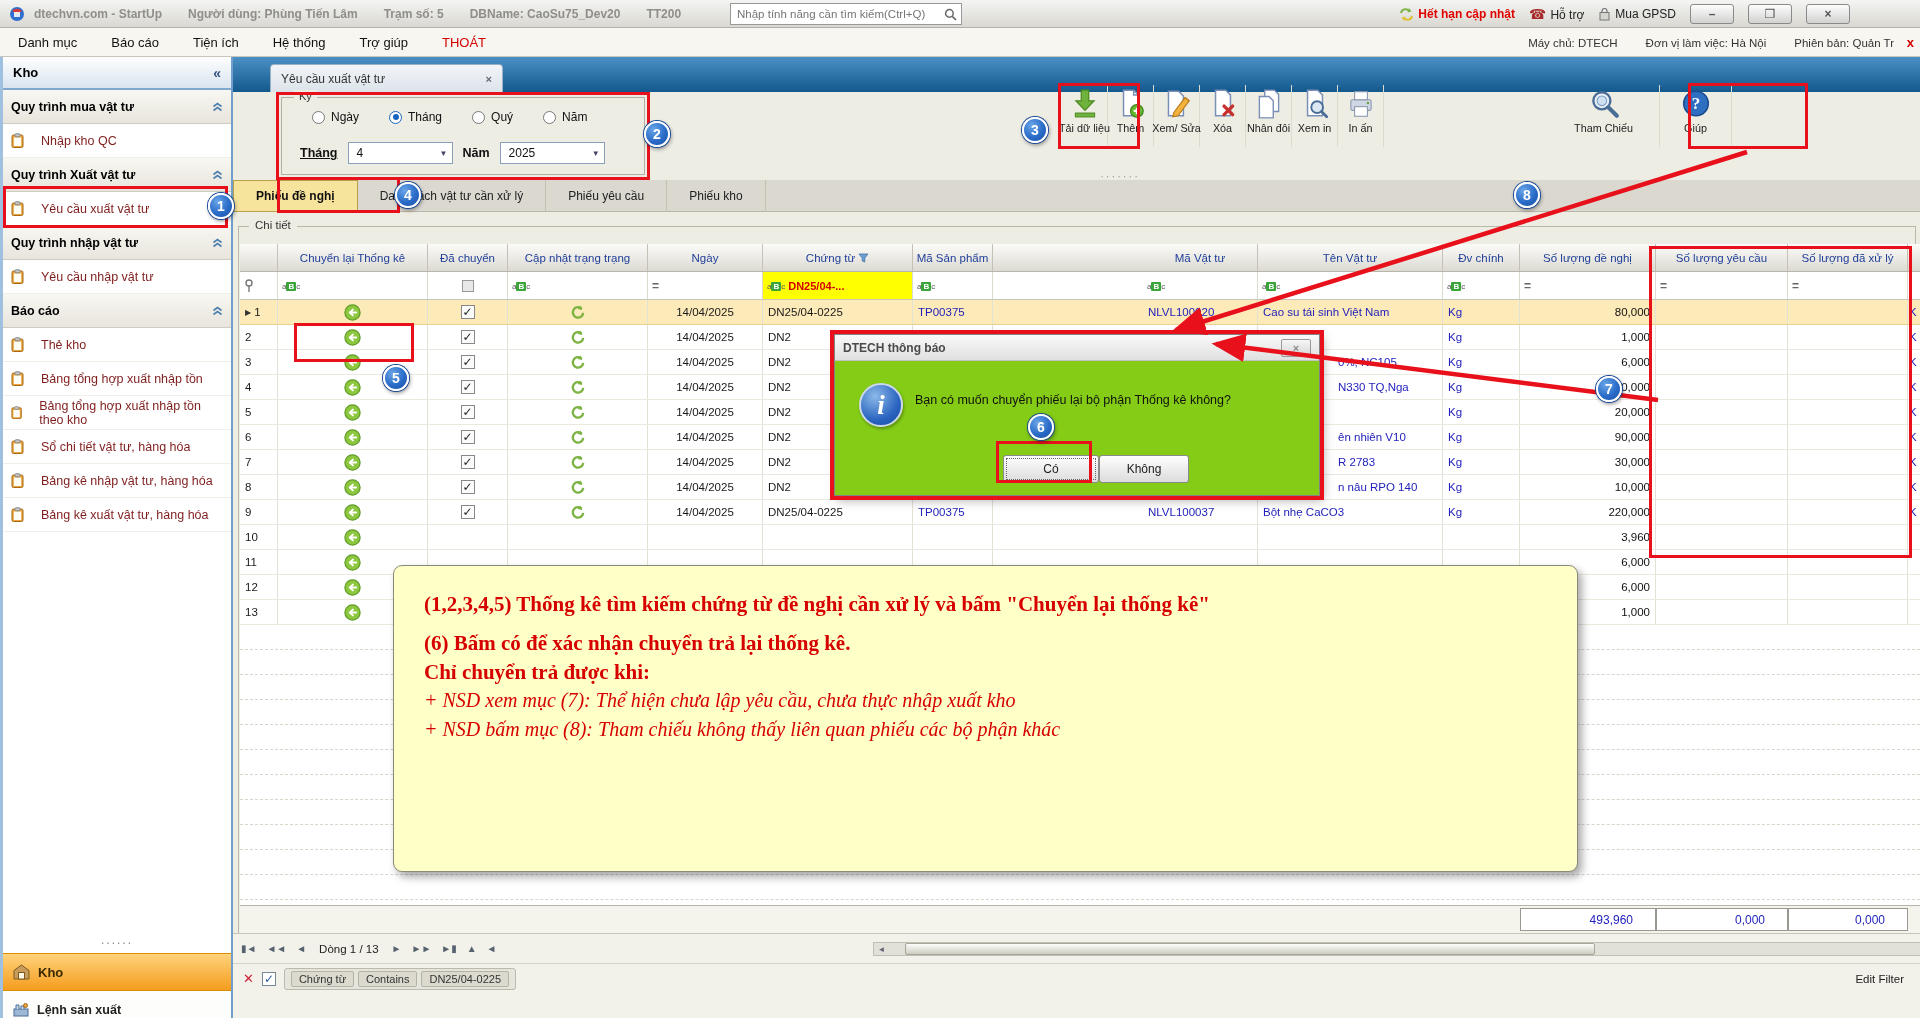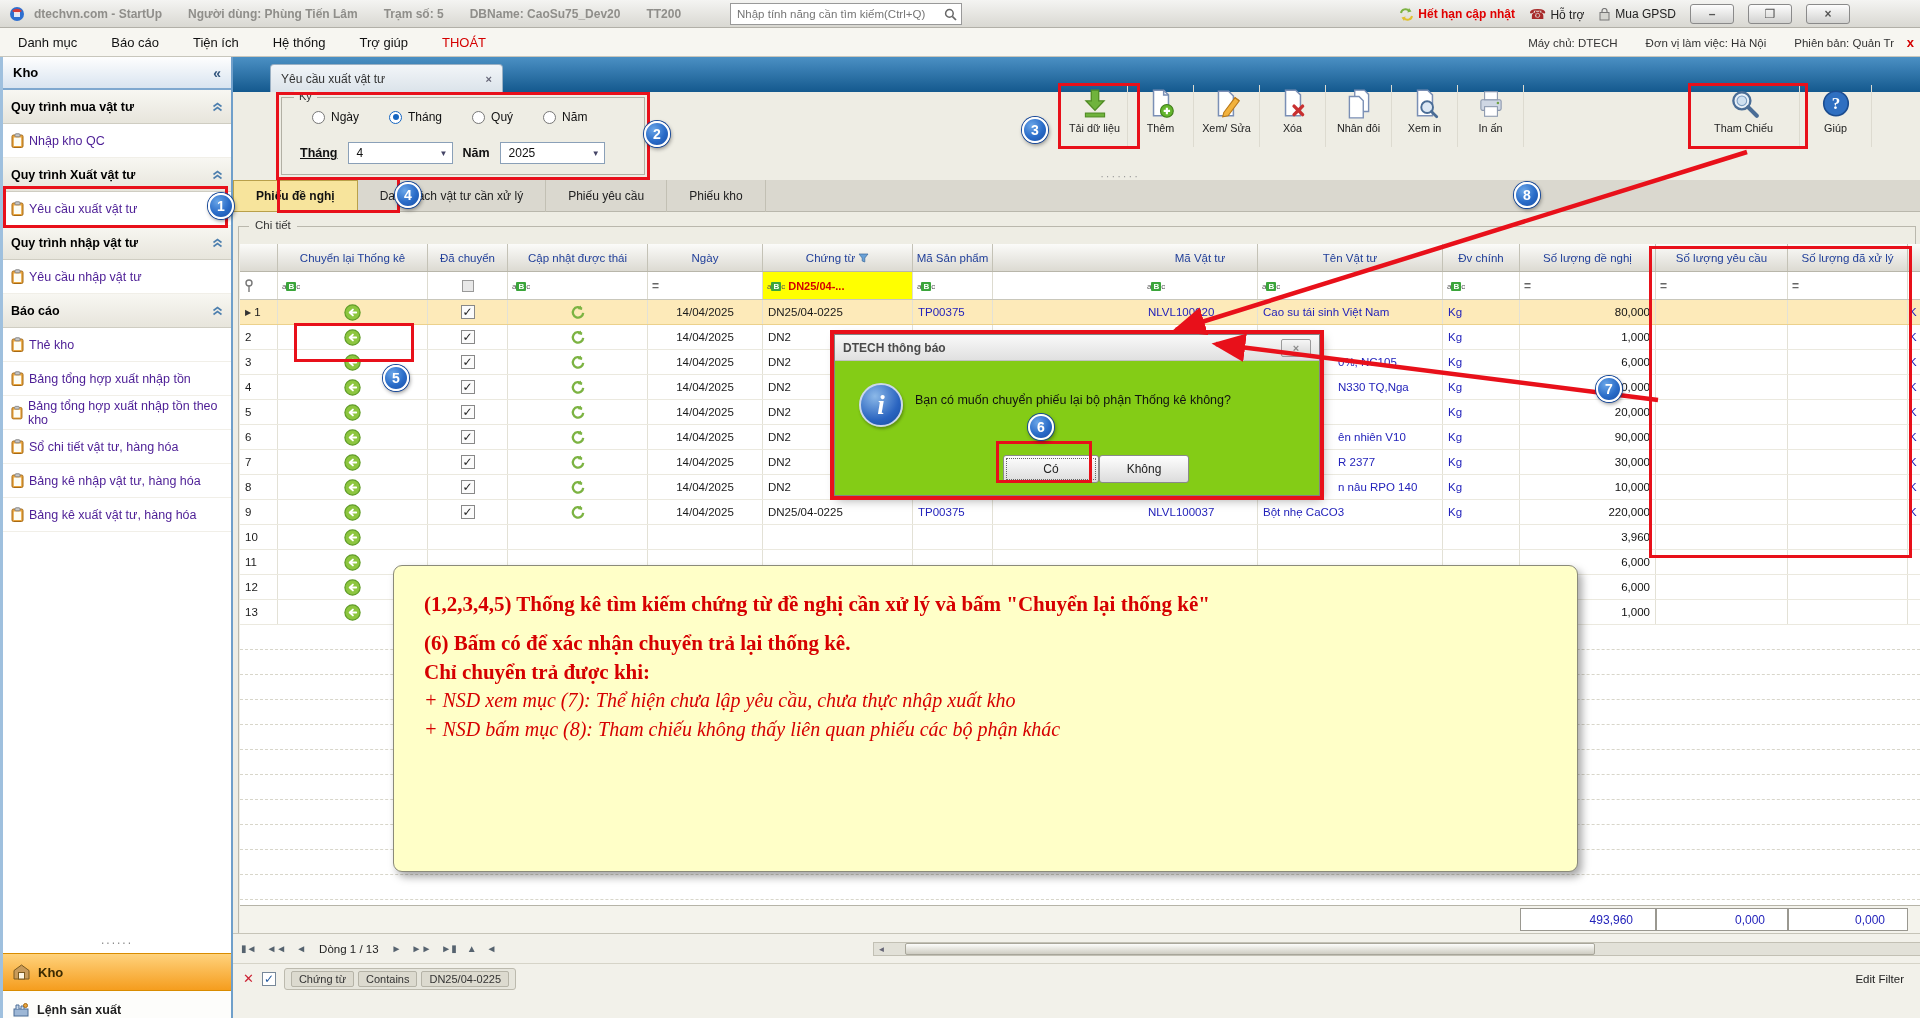--- a/index.html
+++ b/index.html
@@ -25,21 +25,21 @@
 .mb-right{position:absolute;right:26px;top:0;height:29px;display:flex;align-items:center;gap:28px;font-size:11.5px;color:#333;}
 .mb-close{position:absolute;right:6px;top:7px;color:#d40000;font-weight:bold;font-size:13px;}
 
 
 .sidebar{position:absolute;left:0;top:57px;width:233px;height:961px;background:#fff;border-right:2px solid #6f9fca;border-left:3px solid #9fc0de;}
 .sb-head{height:33px;background:linear-gradient(#fefefe,#d9e4f0);border-bottom:2px solid #7fa8cf;display:flex;align-items:center;justify-content:space-between;padding:0 10px;}
 .sb-head .t{font-size:13px;font-weight:bold;color:#000;}
 .sb-head .c{color:#33567e;font-size:14px;font-weight:bold;}
 .sb-entry{height:34px;display:flex;align-items:center;padding:0 8px;}
 .sb-group{background:linear-gradient(#f8f7f2,#e7e5dc);border-bottom:1px solid #cfcdc2;font-weight:bold;font-size:12.5px;color:#000;justify-content:space-between;}
-.sb-item{font-size:12.5px;color:#4c1d95;gap:5px;border-bottom:1px solid #f1efe8;}
+.sb-item{font-size:12.5px;color:#7f1d1d;gap:17px;border-bottom:1px solid #f1efe8;}
 .chev{color:#4d7fae;display:inline-flex;}
 .sb-sep{position:absolute;left:0;top:876px;width:100%;text-align:center;color:#8a8a8a;font-size:12px;letter-spacing:2px;}
 .sb-kho{position:absolute;left:0;top:896px;width:100%;height:38px;background:linear-gradient(#ffd27c,#f59d1e);border-top:1px solid #d98c00;border-bottom:1px solid #d98c00;display:flex;align-items:center;gap:8px;padding:0 10px;font-weight:bold;font-size:13px;color:#3c2a00;}
 .sb-lsx{position:absolute;left:0;top:934px;width:100%;height:38px;background:#fdfdfb;border-bottom:1px solid #cfcdc2;display:flex;align-items:center;gap:8px;padding:0 10px;font-weight:bold;font-size:12.5px;color:#222;}
 
 
 .tabstrip{position:absolute;left:233px;top:57px;width:1687px;height:35px;background:linear-gradient(#4b90c4,#14598e);}
 .doc-tab{position:absolute;left:37px;top:7px;width:233px;height:28px;background:linear-gradient(#f2f5f8,#dbe3ea);border:1px solid #9ab0c4;border-bottom:none;border-radius:4px 4px 0 0;display:flex;align-items:center;justify-content:space-between;padding:0 10px;font-size:12px;color:#333;}
 .doc-tab .x{color:#667;font-weight:bold;font-size:11px;}
 
@@ -52,21 +52,21 @@
 .rdot.on{border-color:#1565c0;}
 .rdot.on::after{content:"";position:absolute;left:2.5px;top:2.5px;width:6px;height:6px;border-radius:50%;background:#1565c0;}
 .pr2{position:absolute;left:18px;top:44px;display:flex;align-items:center;gap:10px;}
 .pr2 .lbl{font-size:12.5px;font-weight:bold;color:#111;text-decoration:underline;}
 .pr2 .lbl2{font-size:12.5px;font-weight:bold;color:#111;}
 .select{width:105px;height:22px;background:#fff;border:1px solid #8aa0b8;display:flex;align-items:center;justify-content:space-between;padding:0 4px 0 8px;font-size:12px;color:#111;}
 .select .ar{color:#446;font-size:8px;}
 
 
 .toolbar{position:absolute;left:1062px;top:85px;height:62px;display:flex;align-items:stretch;}
-.tbtn{width:66px;display:flex;flex-direction:column;align-items:center;justify-content:flex-start;padding-top:3px;border-right:1px solid #dddbd0;}
+.tbtn{width:46px;display:flex;flex-direction:column;align-items:center;justify-content:flex-start;padding-top:3px;border-right:1px solid #dddbd0;}
 .tbtn .lab{font-size:10.8px;color:#222;margin-top:2px;white-space:nowrap;}
 .tbtn.wide{width:112px;}
 .tbtn.help{width:72px;}
 .tb-gap{width:164px;}
 
 
 .subtabs{position:absolute;left:233px;top:180px;width:1687px;height:32px;background:#dad8cf;border-bottom:1px solid #b9b7ac;display:flex;}
 .stab{height:32px;display:flex;align-items:center;padding:0 22px;font-size:12px;color:#222;border-right:1px solid #c2c0b4;}
 .stab.active{background:#f7e49c;border:1px solid #b9a04a;font-weight:bold;color:#111;}
 .dots{position:absolute;left:1040px;top:170px;width:160px;color:#999;font-size:11px;letter-spacing:2px;text-align:center;}
@@ -460,21 +460,21 @@
 
   <div class="gbox">
     <span class="glabel">Chi tiết</span>
   </div>
 
   <div class="gridwrap">
     <div class="ghead">
       <div class="hc c0"></div>
       <div class="hc c1">Chuyển lại Thống kê</div>
       <div class="hc c2">Đã chuyển</div>
-      <div class="hc c3">Cập nhật được thái</div>
+      <div class="hc c3">Cập nhật trạng trạng</div>
       <div class="hc c4">Ngày</div>
       <div class="hc c5">
           <span>Chứng từ</span>
         <svg width="11" height="10" viewBox="0 0 11 10">
             <path d="M1 1 H10 L6.8 5 V9 L4.2 8 V5 Z" fill="#6aa2d8" stroke="#39699b" stroke-width=".7"></path>
           </svg>
       </div>
       <div class="hc c6">Mã Sản phẩm</div>
       <div class="hc c7">Sản phẩm</div>
       <div class="hc c8">Mã Vật tư</div>
@@ -731,21 +731,21 @@
             <svg width="15" height="15" viewBox="0 0 15 15">
               <path d="M11.8 3.8 A5.2 5.2 0 1 0 13.2 7.8" fill="none" stroke="#7cb342" stroke-width="2.3"></path>
               <path d="M10.6 0.4 L12.2 4.9 L7.6 4 Z" fill="#7cb342"></path>
             </svg>
           </div>
           <div class="cl c4">14/04/2025</div>
           <div class="cl c5">DN2</div>
           <div class="cl c6 bl"></div>
           <div class="cl c7 bl"></div>
           <div class="cl c8 bl"></div>
-          <div class="cl c9 bl frag">R 2377</div>
+          <div class="cl c9 bl frag">R 2783</div>
           <div class="cl c10 bl">Kg</div>
           <div class="cl c11 qty">30,000</div>
           <div class="cl c12"></div>
           <div class="cl c13"></div>
           <div class="cl c14 bl">K</div>
         </div>
         <div class="gr">
           <div class="cl c0">
             <span>8</span>
           </div>

